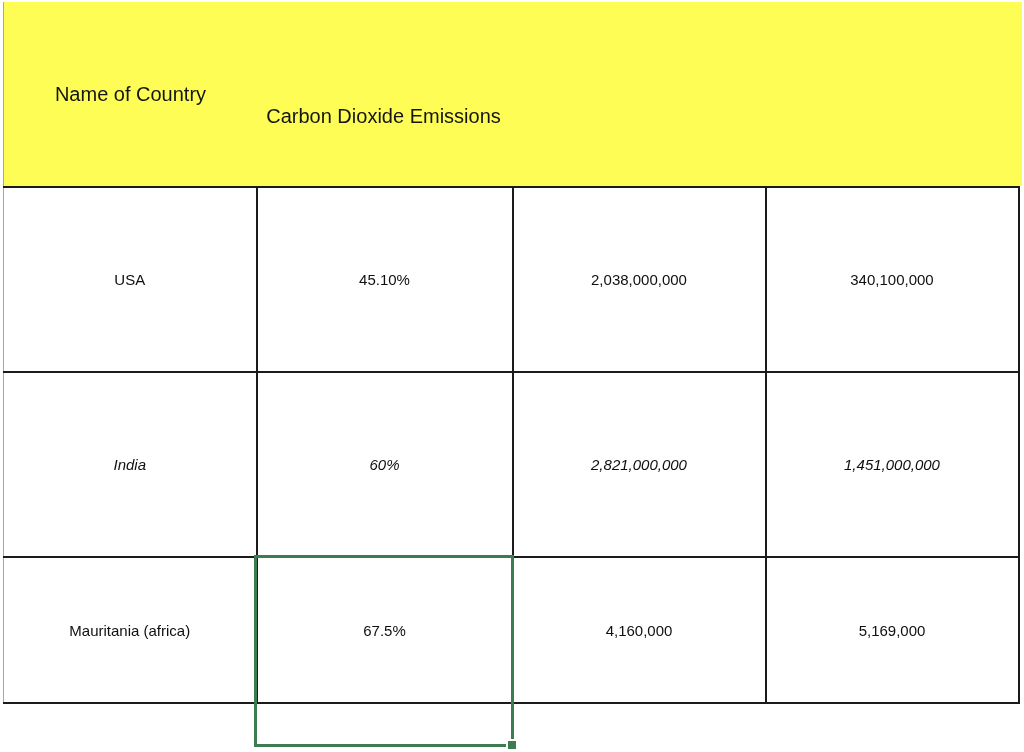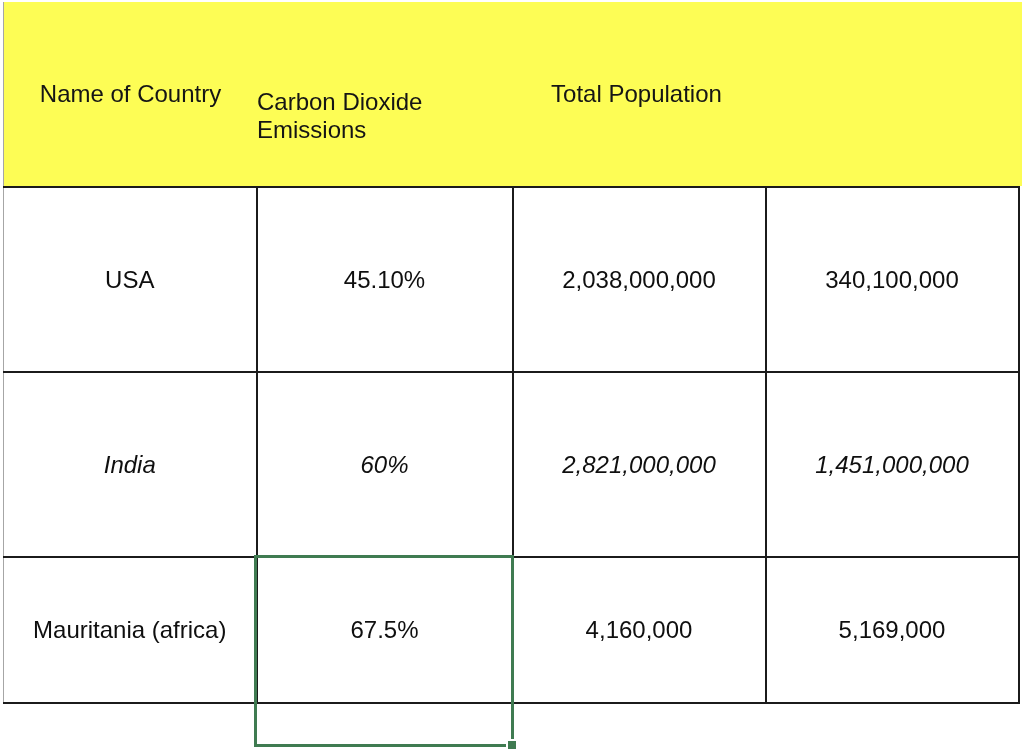--- a/index.html
+++ b/index.html
@@ -25,21 +25,21 @@
     height: 184px;
     background: #fdfd55;
     border-left: 1px solid #a6a6a6;
     display: flex;
     box-sizing: border-box;
   }
   .hcell {
     display: flex;
     align-items: center;
     justify-content: center;
-    font-size: 24px;
+    font-size: 20px;
     font-weight: 500;
     color: #151515;
     box-sizing: border-box;
   }
   .hcell.c0 { width: 253px; }
   .hcell.c1 { width: 256px; }
   .hcell.c2 { width: 253px; margin-top: 44px; }
   .hcell.c3 { width: 253px; }
 
   
@@ -47,21 +47,21 @@
     position: absolute;
     left: 3px;
     top: 186px;
     border-collapse: collapse;
     table-layout: fixed;
   }
   #data-table td {
     border: 2px solid #1b1b1b;
     text-align: center;
     vertical-align: middle;
-    font-size: 24px;
+    font-size: 15px;
     color: #0f0f0f;
     padding: 0;
     box-sizing: border-box;
     background: #ffffff;
   }
   #data-table td.first {
     border-left: 1px solid #a6a6a6;
   }
   #data-table tr.r0 td { height: 185px; }
   #data-table tr.r1 td { height: 185px; font-style: italic; }
@@ -93,21 +93,20 @@
   }
 </style>
 </head>
 <body>
 
 <div id="stage">
 
   <div id="header-row">
     <div class="hcell c0">Name of Country</div>
     <div class="hcell c2">Carbon Dioxide Emissions</div>
-    <div class="hcell c3">Total Population</div>
   </div>
 
   <table id="data-table">
     <colgroup>
       <col class="c0">
         <col class="c1">
         <col class="c2">
         <col class="c3">
     </colgroup>
     <tbody>

